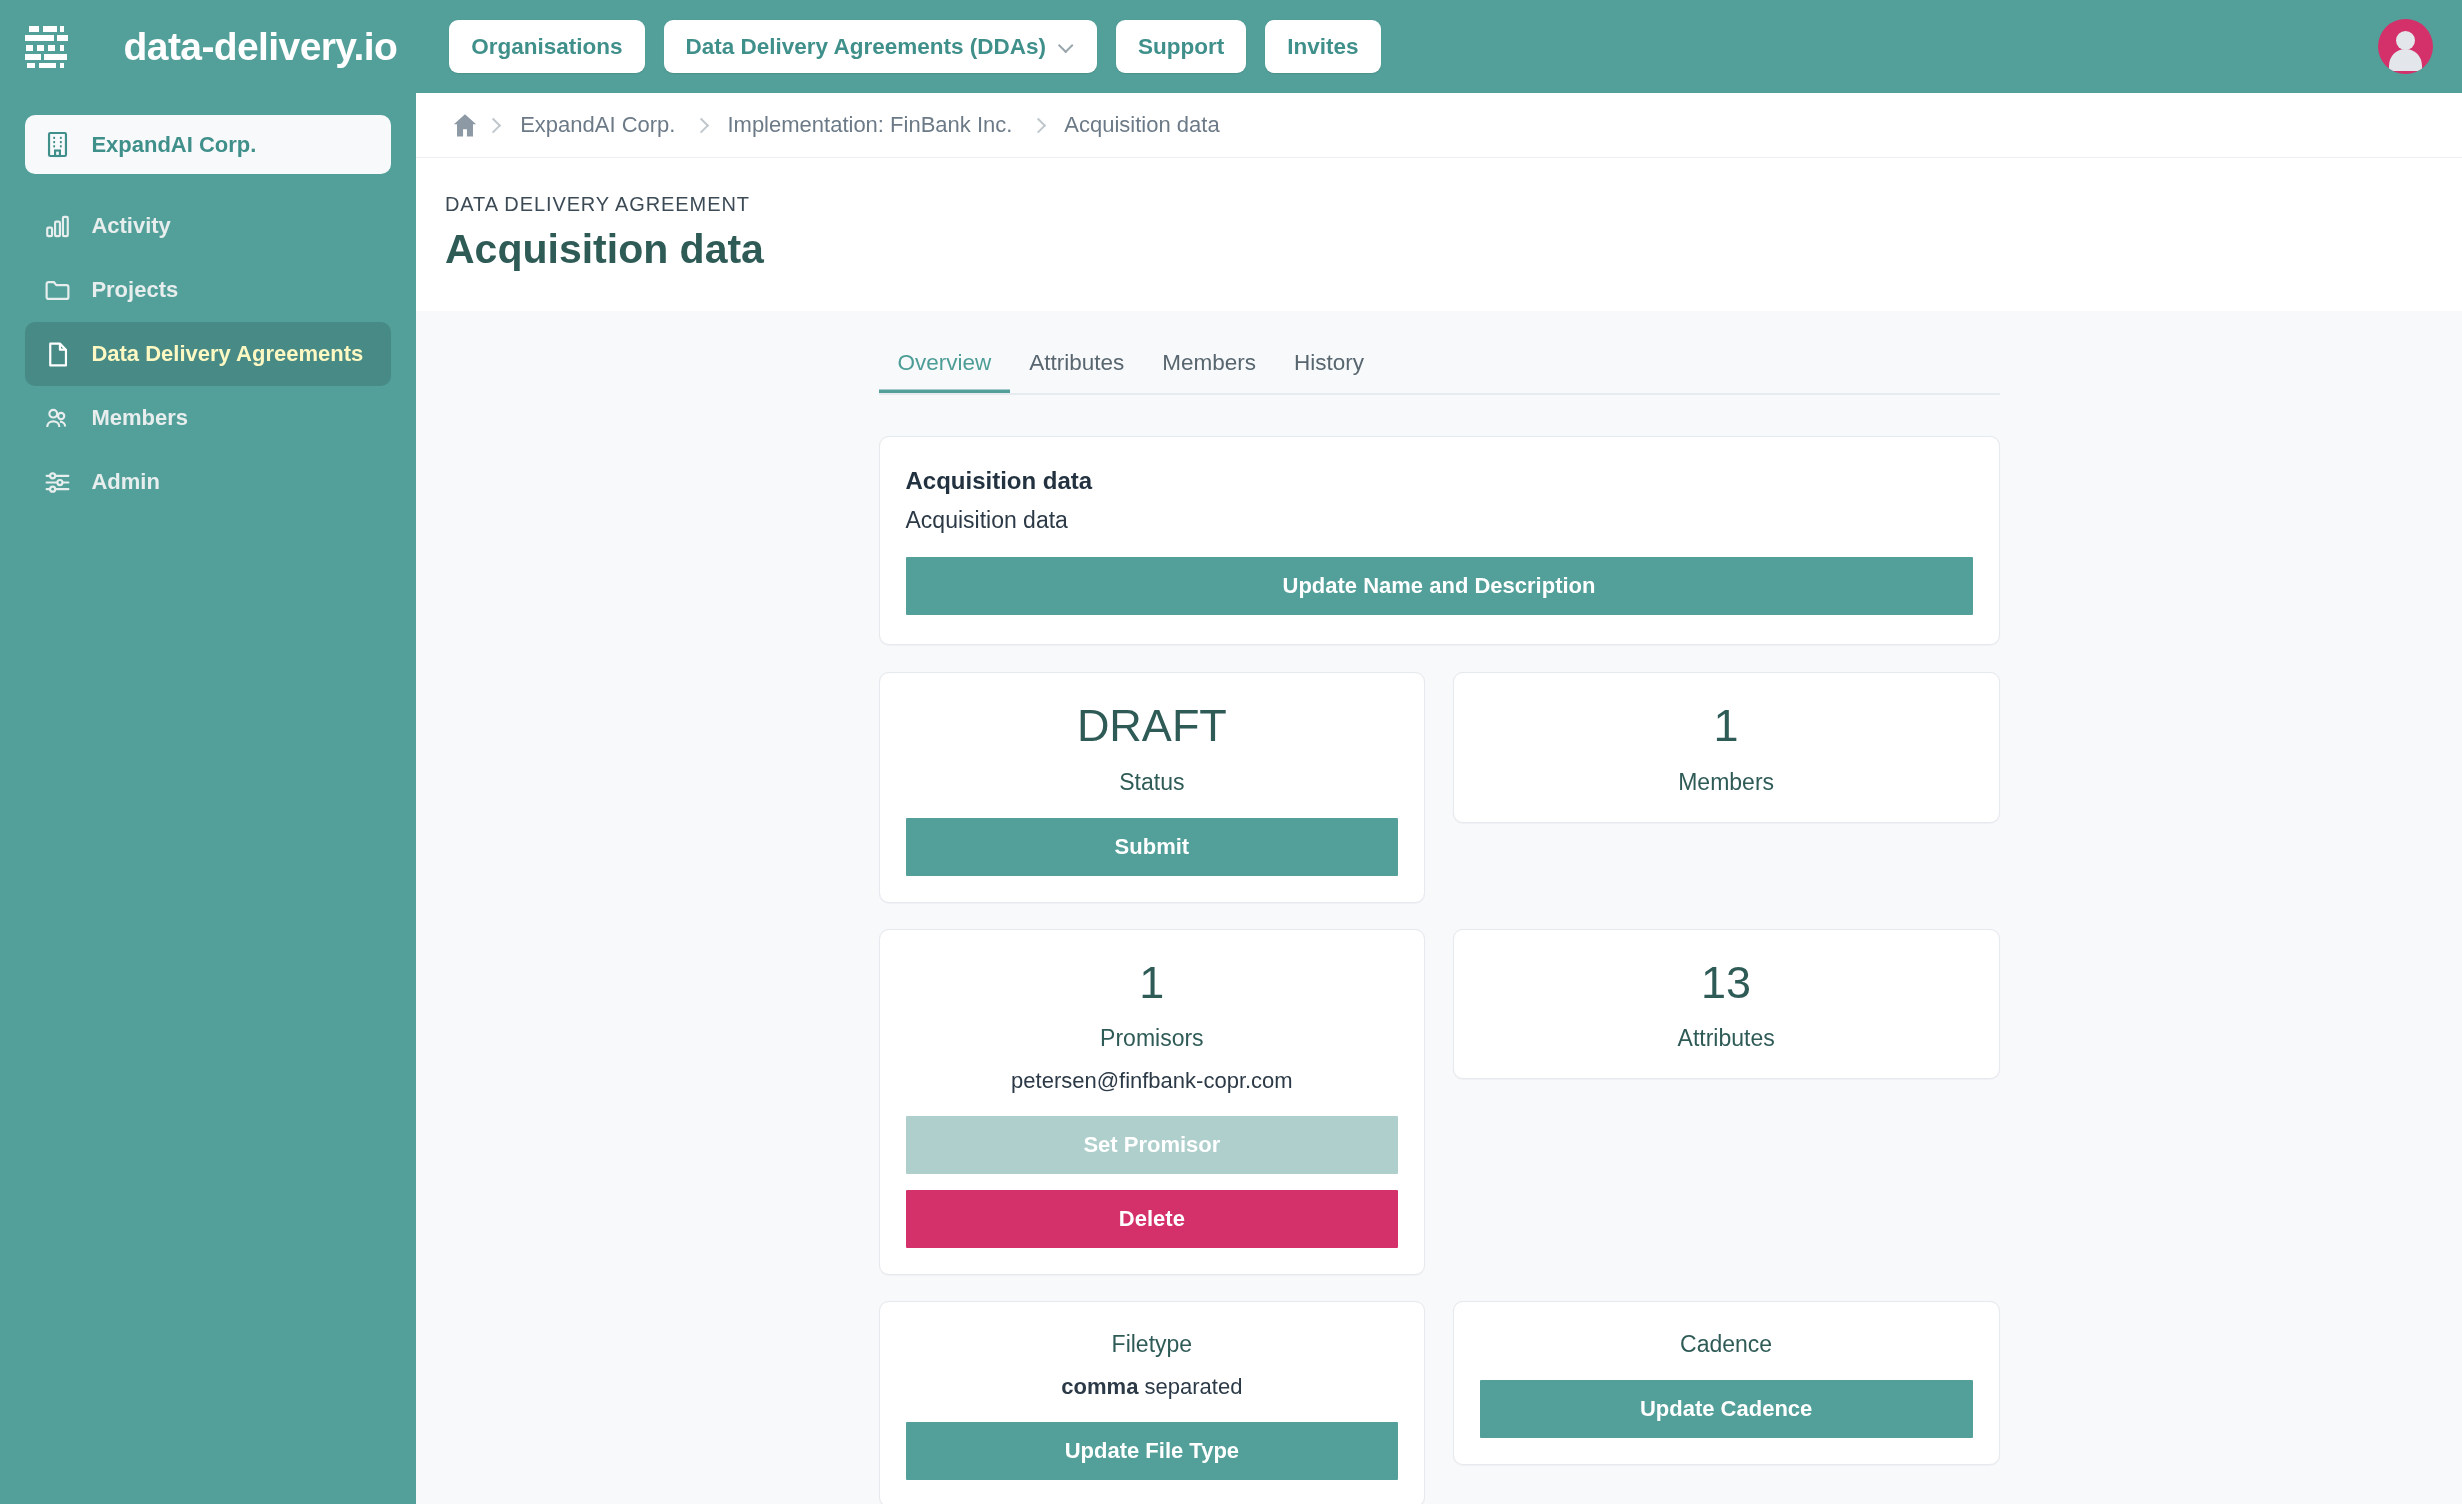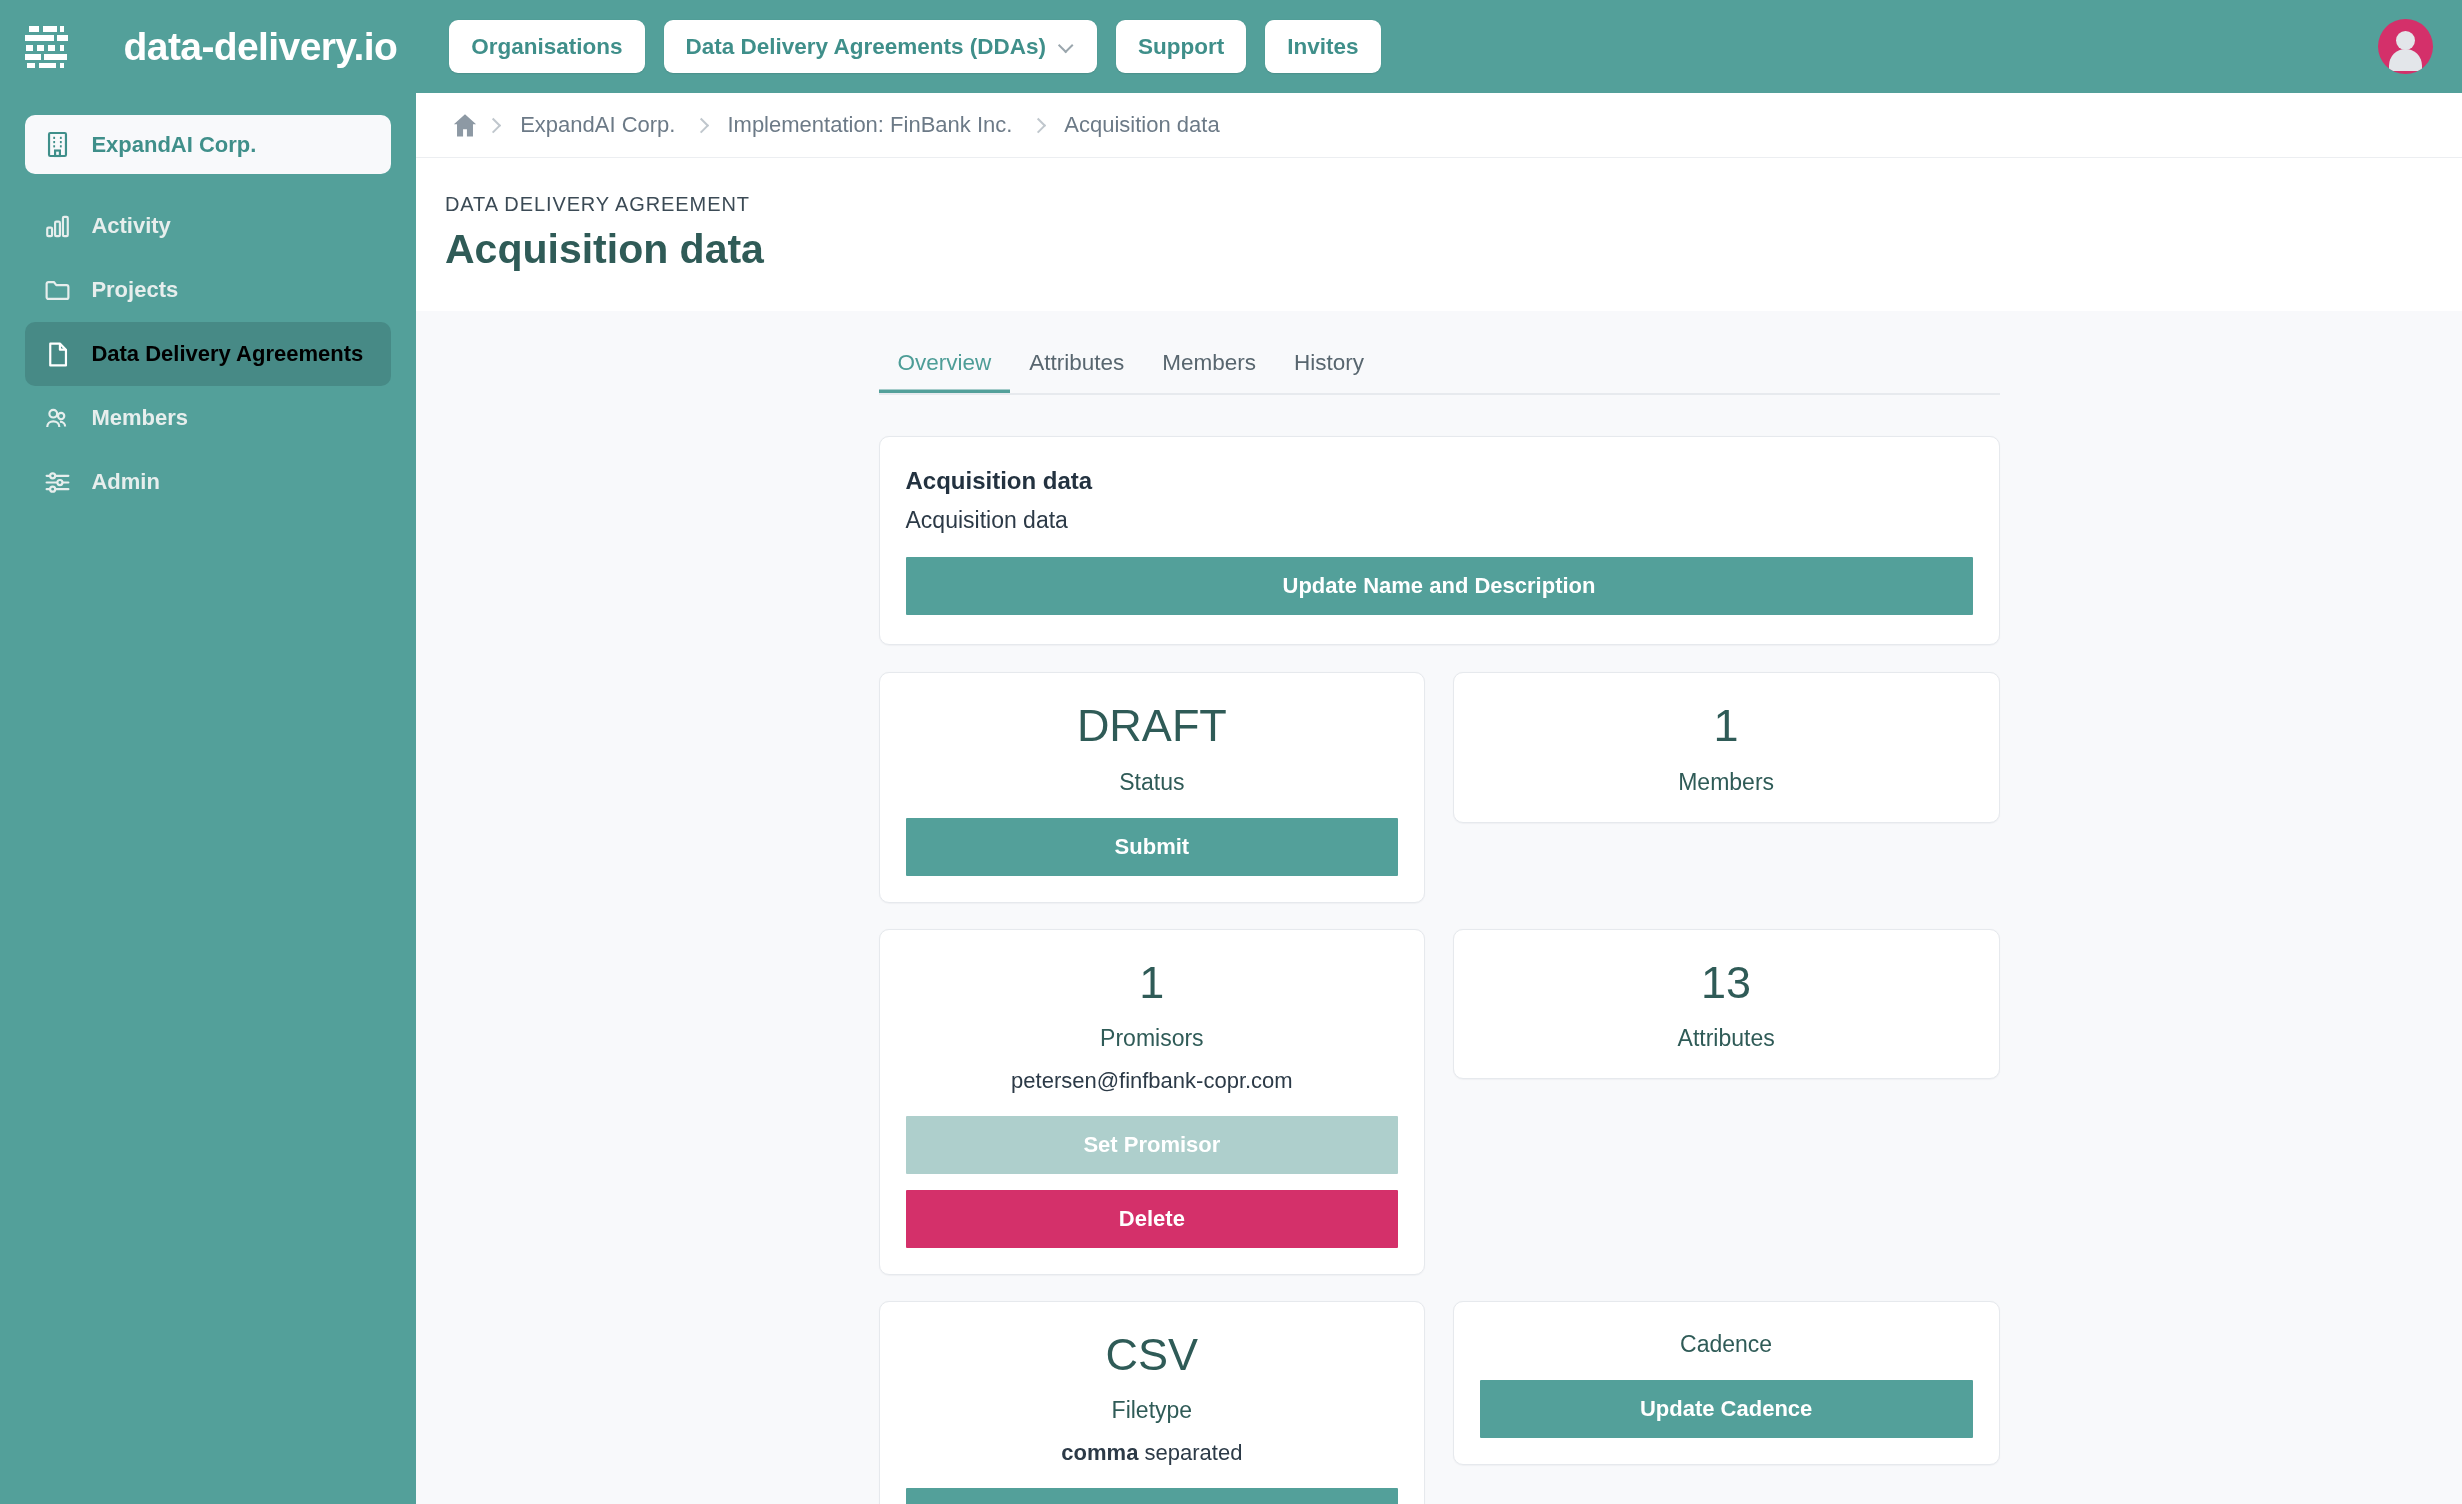--- a/index.html
+++ b/index.html
@@ -156,21 +156,21 @@
     cursor: pointer;
   }
   .side-item .label {
     color: #e7eeed;
     font-size: 22px;
     font-weight: 700;
   }
   .side-item.active {
     background: #478a86;
   }
-  .side-item.active .label { color: #000000; }
+  .side-item.active .label { color: #fef9c3; }
 
   .side-icon {
     width: 32px; height: 32px;
     flex: 0 0 auto;
     display: flex; align-items: center; justify-content: center;
   }
 
   
   .main {
     position: absolute;
@@ -532,21 +532,20 @@
           <button class="btn btn-muted btn-space">Set Promisor</button>
           <button class="btn btn-pink btn-gap">Delete</button>
         </div>
 
         <div class="card stat">
           <div class="big">13</div>
           <div class="cap">Attributes</div>
         </div>
 
         <div class="card stat">
-          <div class="big">CSV</div>
           <div class="cap">Filetype</div>
           <div class="sub">
             <b>comma</b><span> separated</span>
           </div>
           <button class="btn btn-teal btn-space">Update File Type</button>
         </div>
 
         <div class="card stat">
           <div class="cap">Cadence</div>
           <button class="btn btn-teal btn-space">Update Cadence</button>

